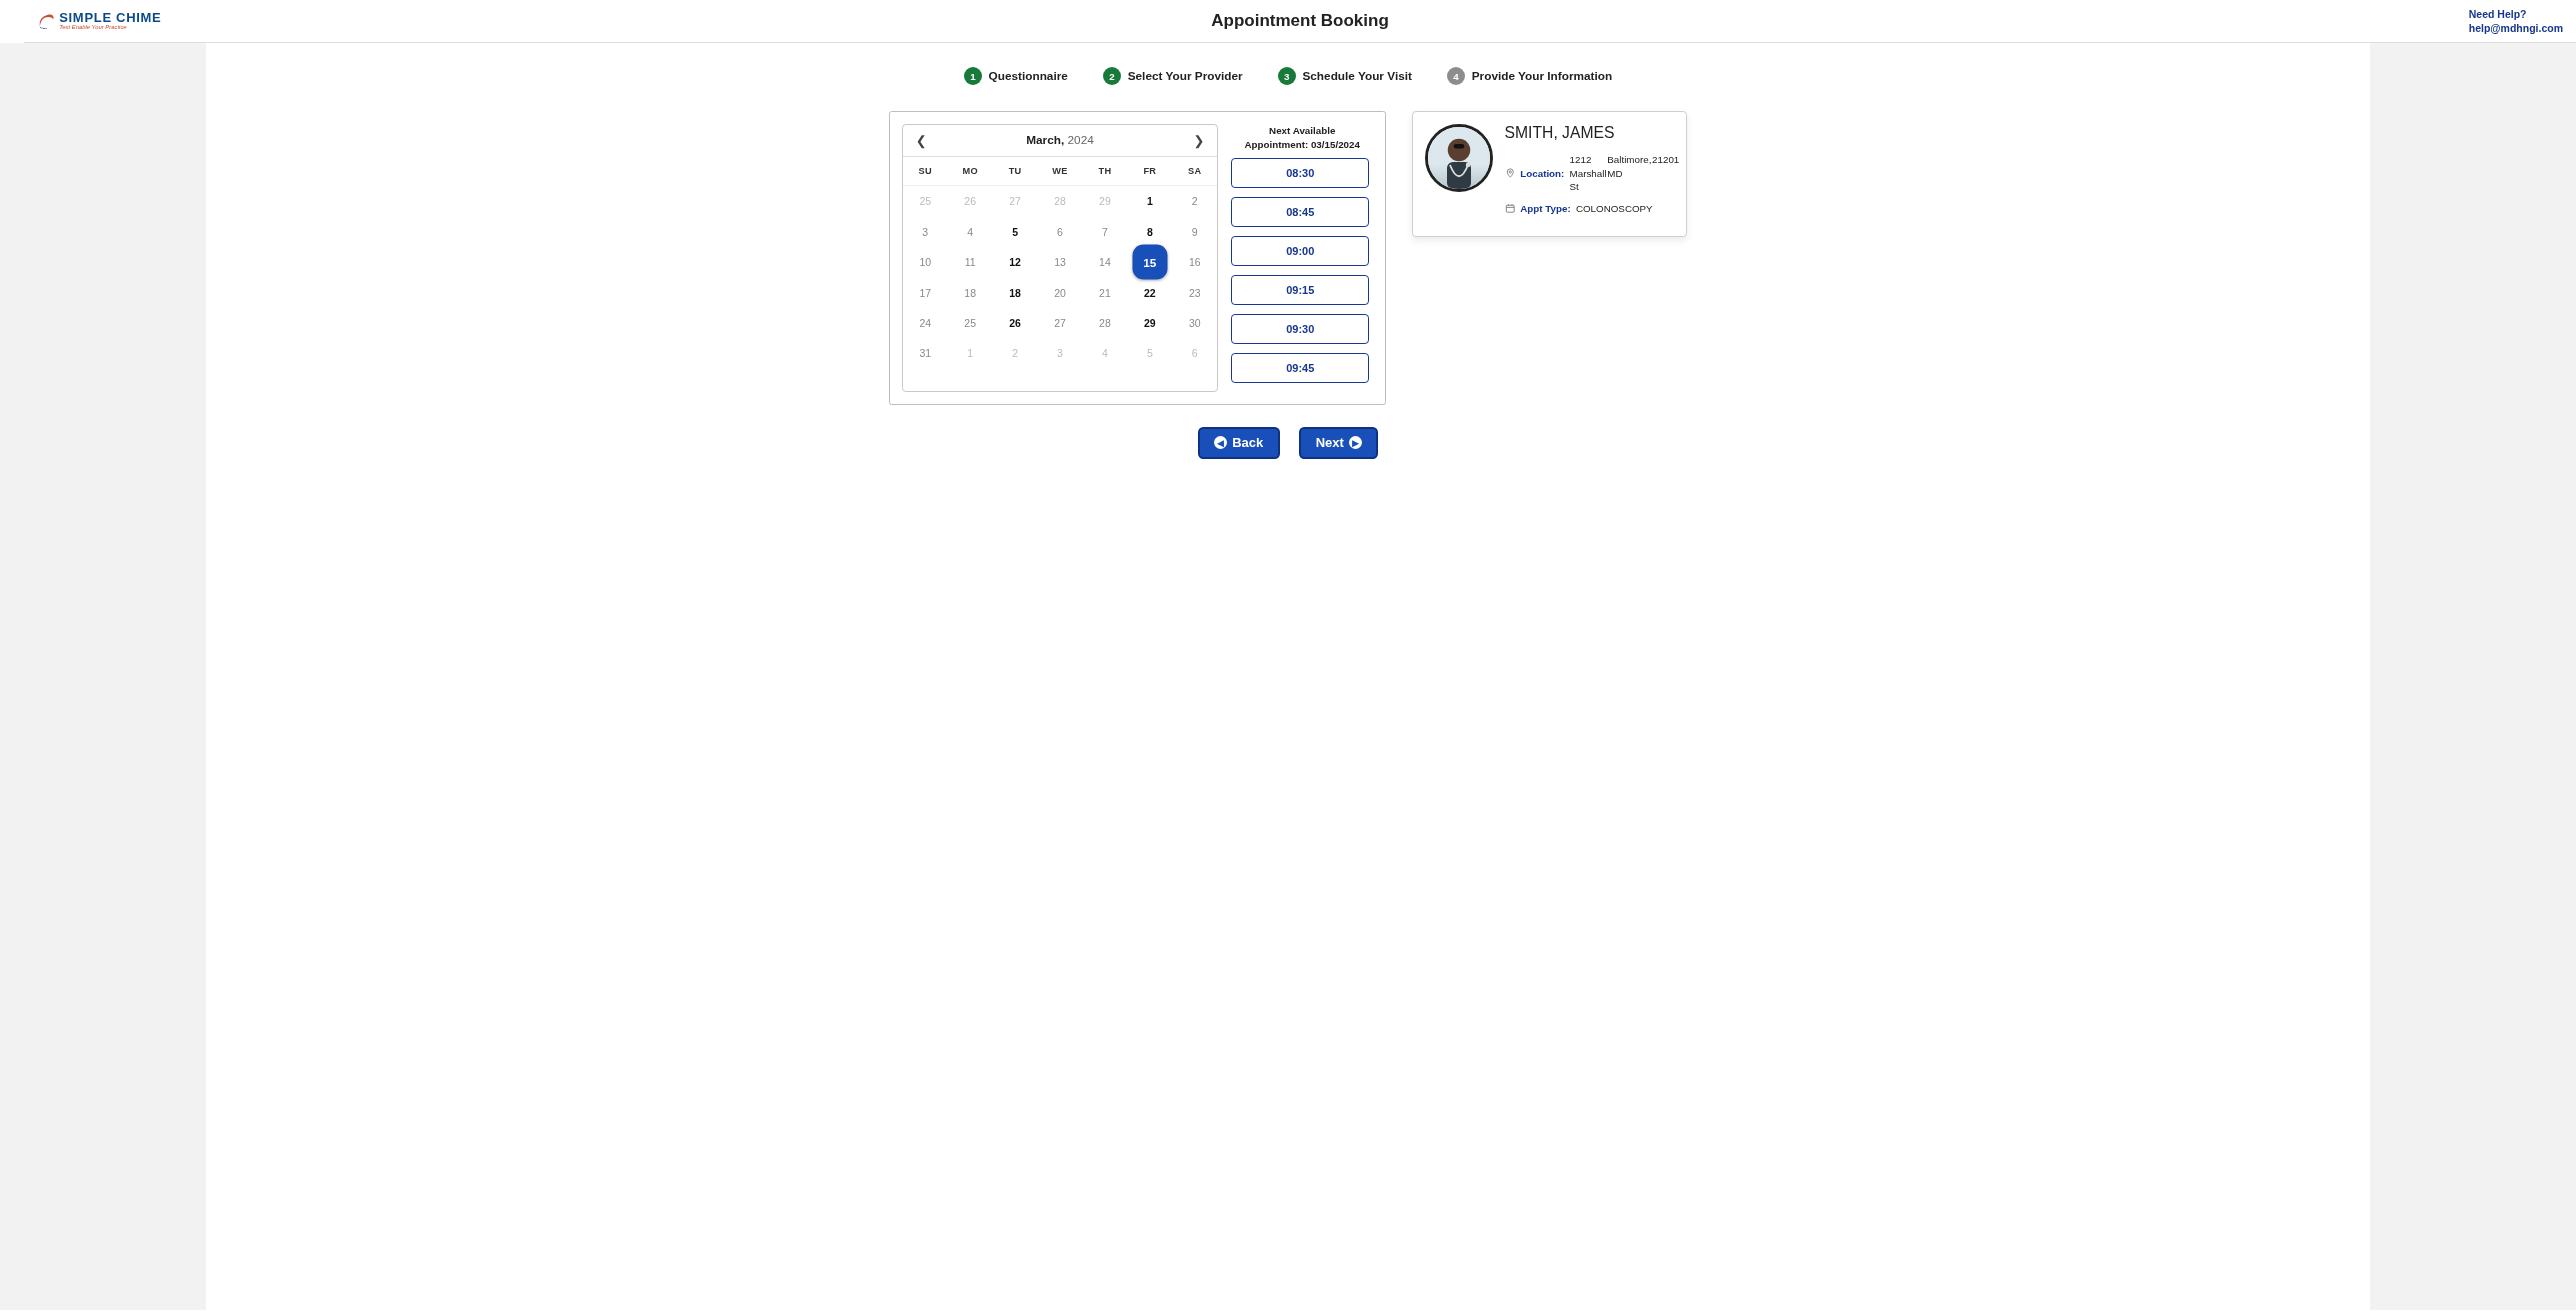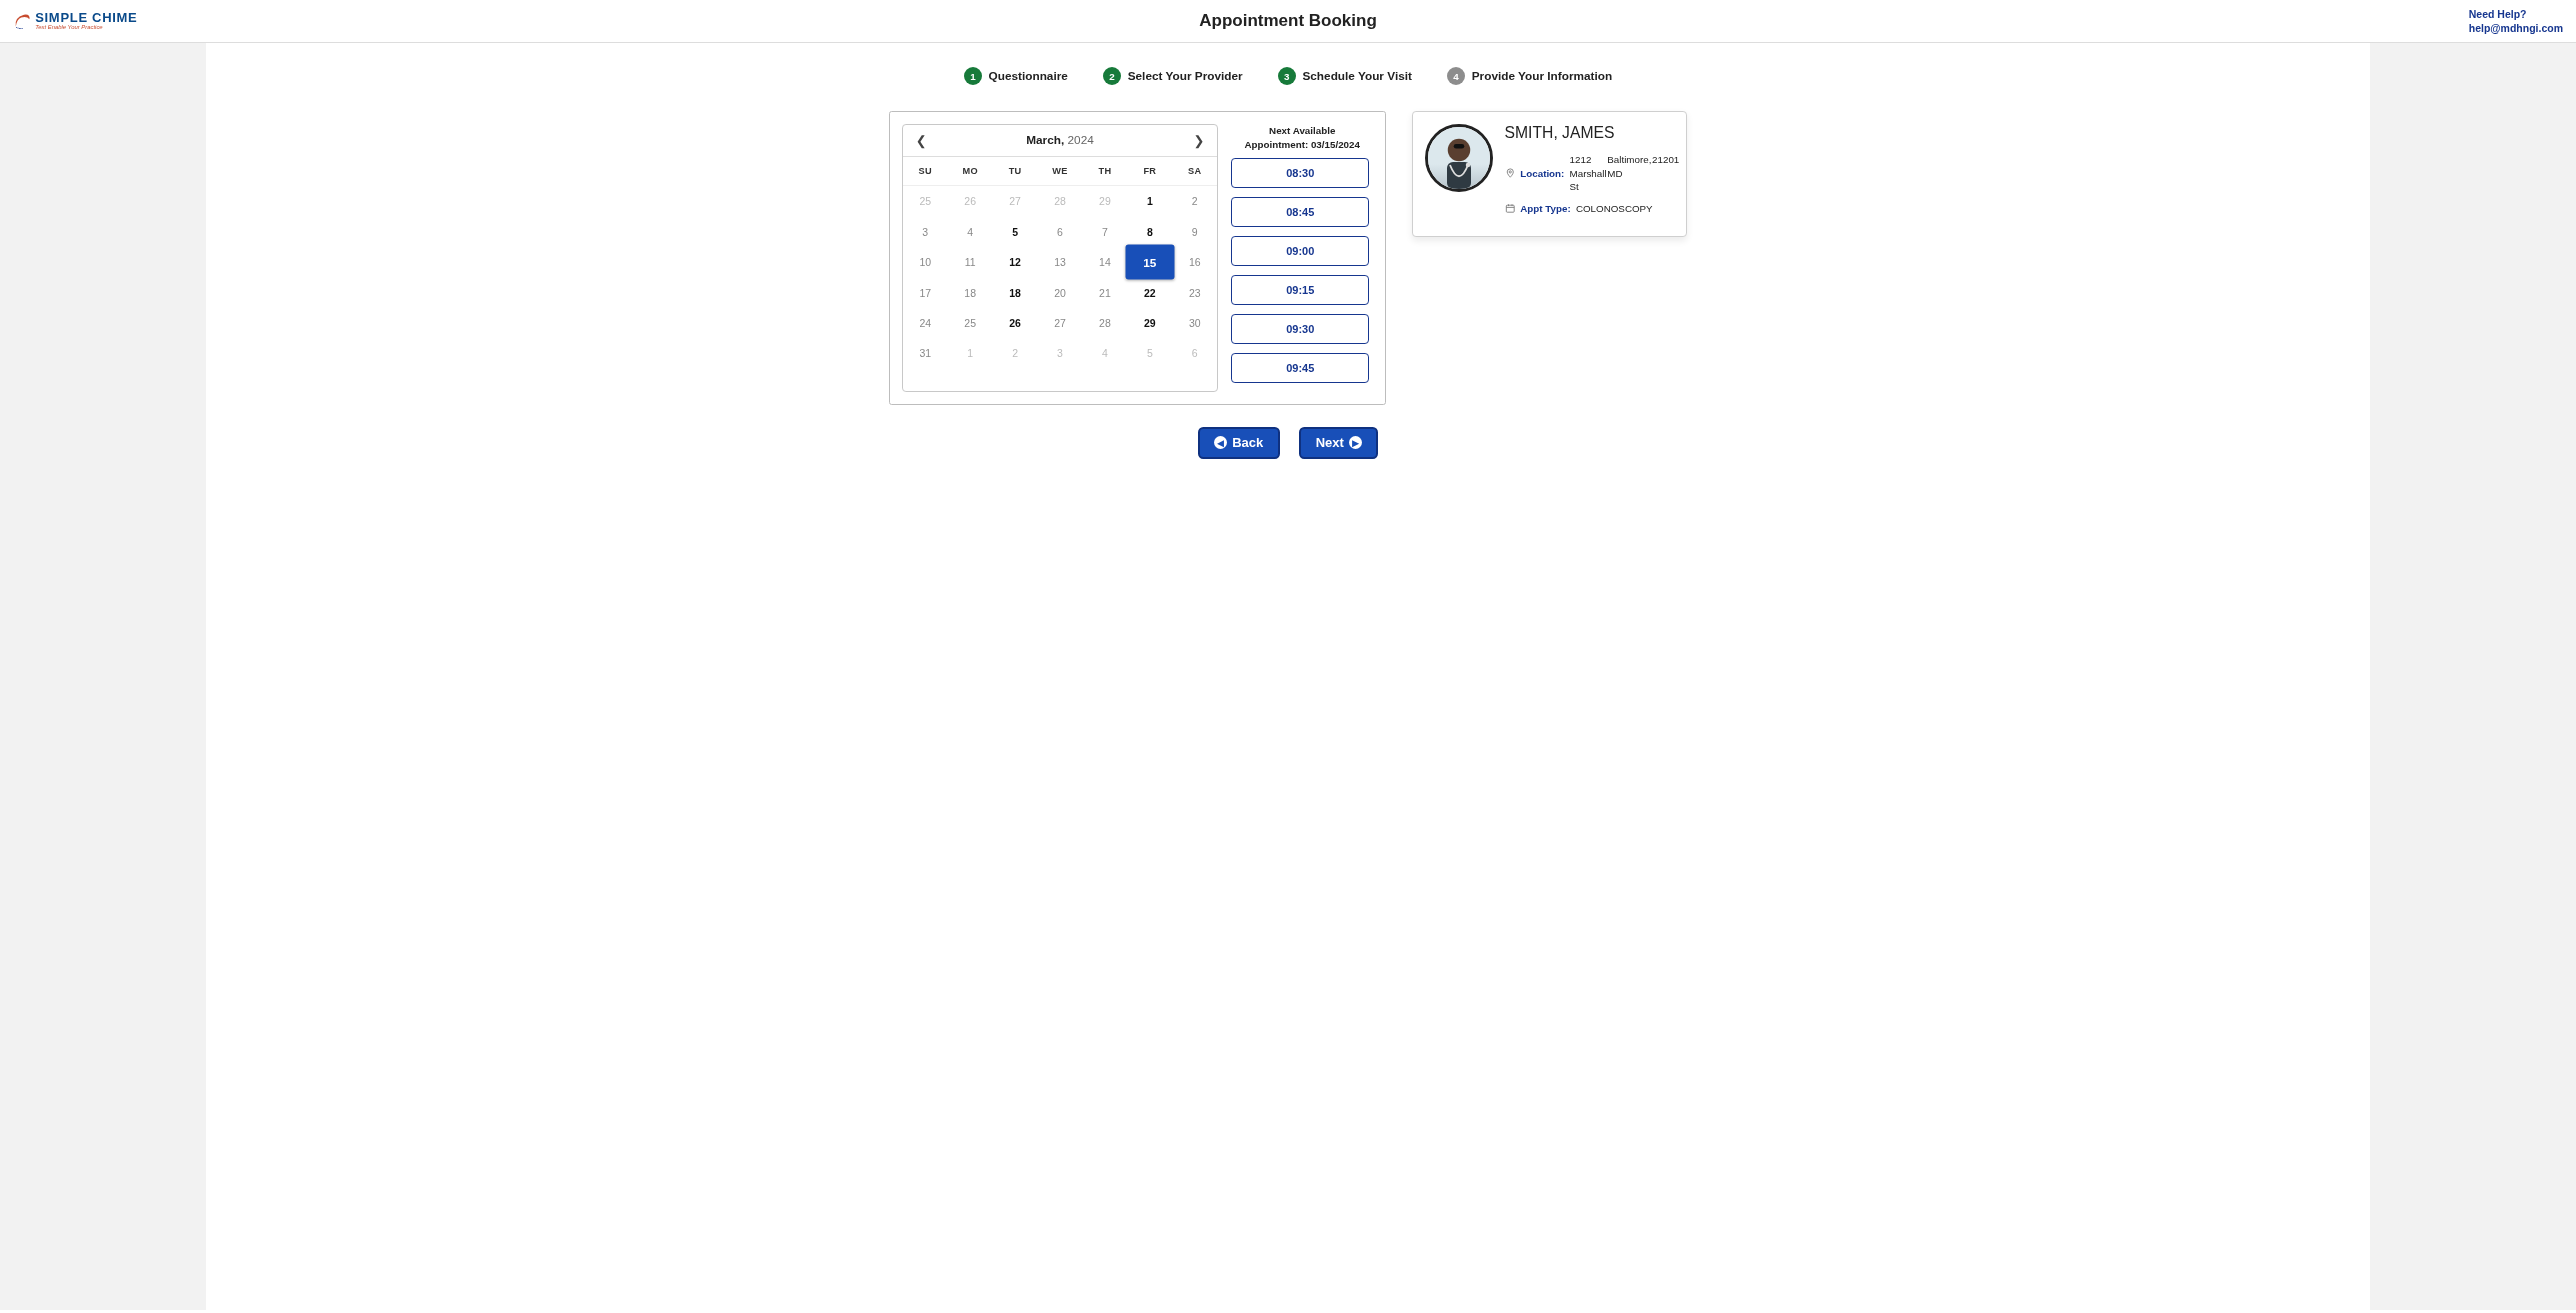--- a/index.html
+++ b/index.html
@@ -9,20 +9,21 @@
       color: #222;
     }
     .top-bar {
       display: flex;
       align-items: center;
       justify-content: space-between;
       padding: 6.5px 13px;
       border-bottom: 0.7px solid #ddd;
       background: #fff;
       position: relative;
+      margin-left: 24px;
     }
     .logo-wrap {
       display: flex;
       align-items: center;
       gap: 3.9px;
     }
     .logo-swoosh {
       width: 18.3px; height: 18.3px;
     }
     .logo-swoosh svg { display: block; }
@@ -144,23 +145,23 @@
       cursor: pointer;
       position: relative;
     }
     .cal-cell.other { color: #bbb; cursor: default; }
     .cal-cell.strong { font-weight: 700; color: #111; }
     .cal-cell.dim { color: #888; }
     .cal-cell.selected .sel-box {
       position: absolute;
       left: 50%; top: 50%;
       transform: translate(-50%, -50%);
-      width: 49px; height: 35px;
+      width: 35px; height: 35px;
       background: #184fb8;
-      border-radius: 3px;
+      border-radius: 11px;
       display: flex; align-items: center; justify-content: center;
       color: #fff; font-weight: 700; font-size: 11.8px;
       box-shadow: 0 1.3px 2.6px rgba(0,0,0,0.25);
     }
     .slots-col {
       width: 144px;
       display: flex;
       flex-direction: column;
     }
     .slots-title {

